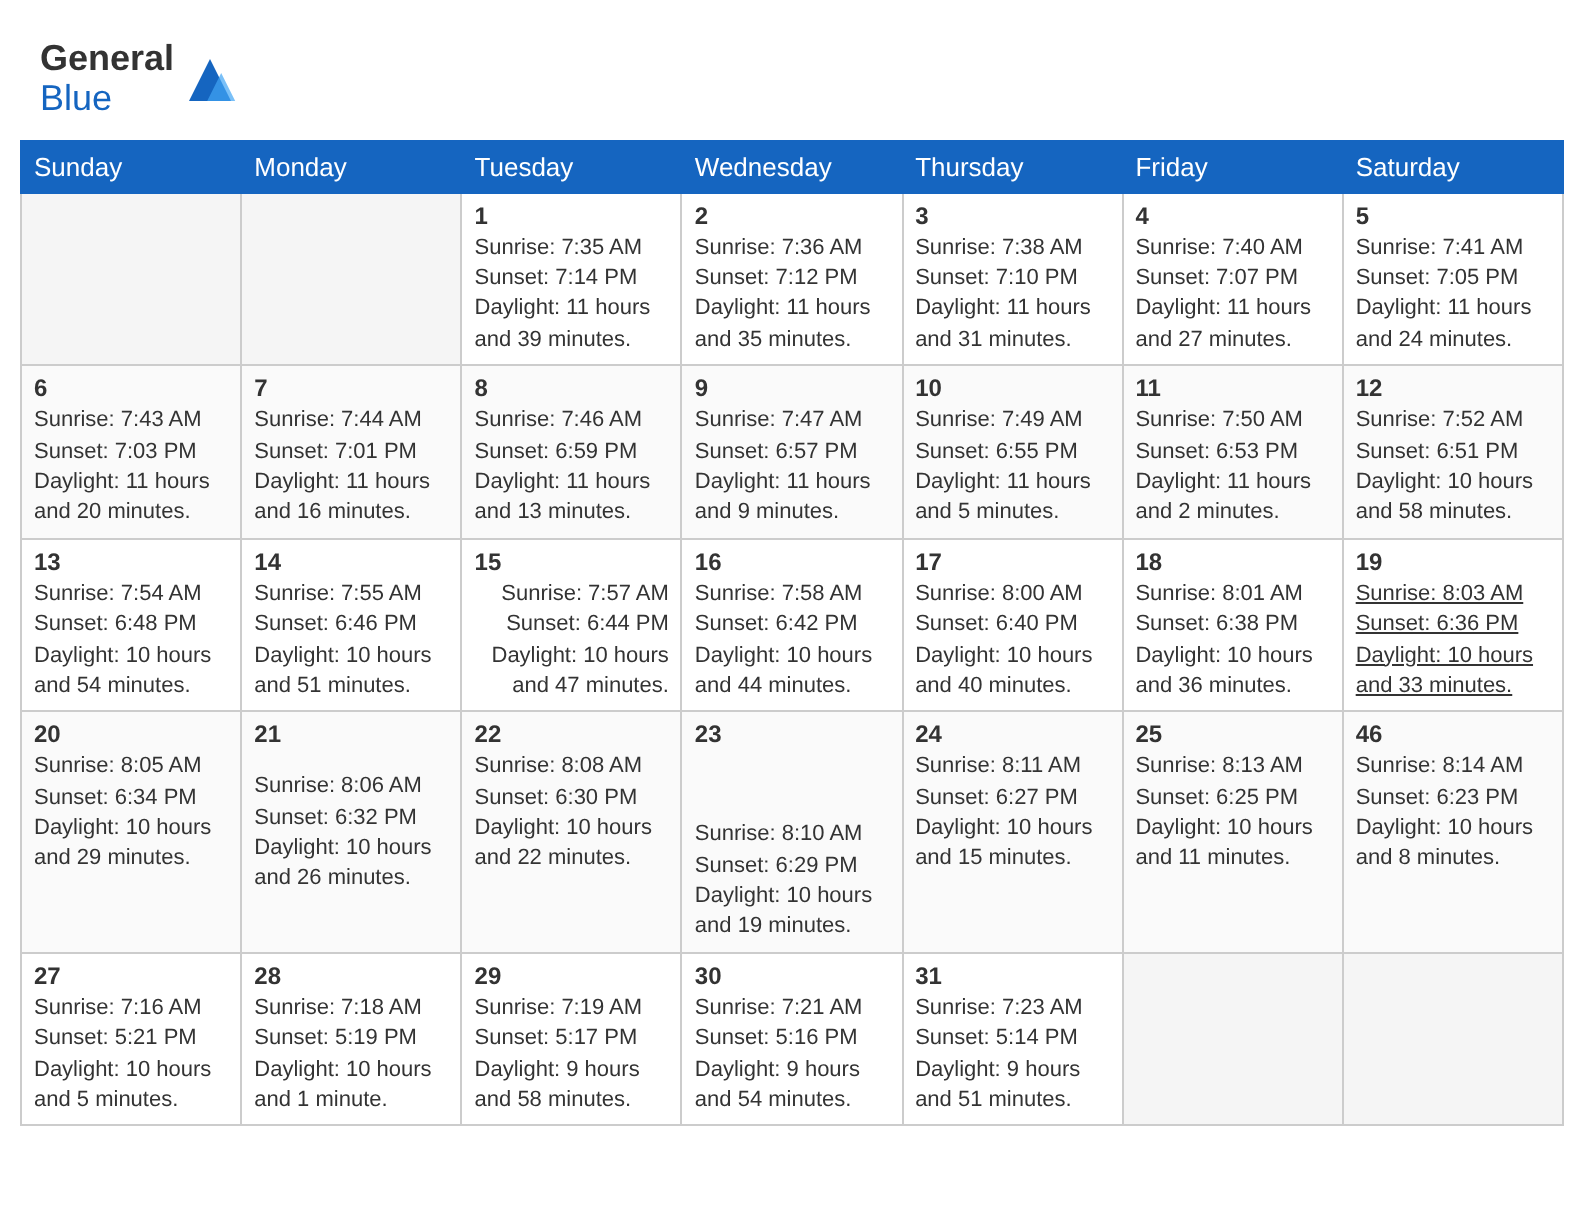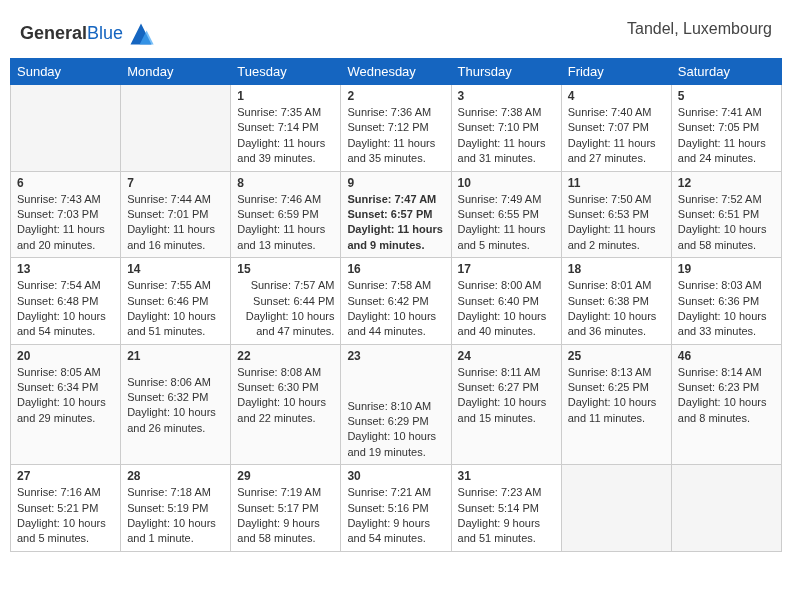--- a/index.html
+++ b/index.html
@@ -15,20 +15,21 @@
       justify-content: space-between;
       align-items: flex-start;
       padding: 10px 10px 5px 10px;
     }
     .logo {
       display: flex;
       align-items: center;
     }
     .logo-text {
       display: flex;
+      flex-direction: column;
       line-height: 1.1;
     }
     .logo-general {
       font-size: 18px;
       font-weight: bold;
       color: #333;
     }
     .logo-blue {
       font-size: 18px;
       font-weight: normal;
@@ -100,21 +101,20 @@
     <div class="logo-text">
       <span class="logo-general">General</span>
       <span class="logo-blue">Blue</span>
     </div>
     <svg class="logo-icon" viewBox="0 0 40 40">
       <polygon points="5,35 20,5 35,35" fill="#1565C0"></polygon>
       <polygon points="18,35 28,15 38,35" fill="#42A5F5" opacity="0.7"></polygon>
     </svg>
   </div>
   <div class="title-block">
-    <div class="location">Tandel, Luxembourg</div>
   </div>
 </div>
 
 <table class="calendar">
   <thead>
     <tr>
     <th>Sunday</th>
         <th>Monday</th>
         <th>Tuesday</th>
         <th>Wednesday</th>
@@ -172,21 +172,21 @@
 Daylight: 11 hours and 16 minutes.</div>
         </td>
         <td>
           <span class="day-num">8</span>
           <div class="day-info" style="white-space: pre-line;">Sunrise: 7:46 AM
 Sunset: 6:59 PM
 Daylight: 11 hours and 13 minutes.</div>
         </td>
         <td>
           <span class="day-num">9</span>
-          <div class="day-info" style="white-space: pre-line; font-weight: bold;">Sunrise: 7:47 AM
+          <div class="day-info" style="white-space: pre-line;">Sunrise: 7:47 AM
 Sunset: 6:57 PM
 Daylight: 11 hours and 9 minutes.</div>
         </td>
         <td>
           <span class="day-num">10</span>
           <div class="day-info" style="white-space: pre-line;">Sunrise: 7:49 AM
 Sunset: 6:55 PM
 Daylight: 11 hours and 5 minutes.</div>
         </td>
         <td>
@@ -234,21 +234,21 @@
 Daylight: 10 hours and 40 minutes.</div>
         </td>
         <td>
           <span class="day-num">18</span>
           <div class="day-info" style="white-space: pre-line;">Sunrise: 8:01 AM
 Sunset: 6:38 PM
 Daylight: 10 hours and 36 minutes.</div>
         </td>
         <td>
           <span class="day-num">19</span>
-          <div class="day-info" style="white-space: pre-line;">Sunrise: 8:03 AM
+          <div class="day-info" style="white-space: pre-line; text-decoration: underline;">Sunrise: 8:03 AM
 Sunset: 6:36 PM
 Daylight: 10 hours and 33 minutes.</div>
         </td>
       </tr>
       <tr>
         <td>
           <span class="day-num">20</span>
           <div class="day-info" style="white-space: pre-line;">Sunrise: 8:05 AM
 Sunset: 6:34 PM
 Daylight: 10 hours and 29 minutes.</div>

